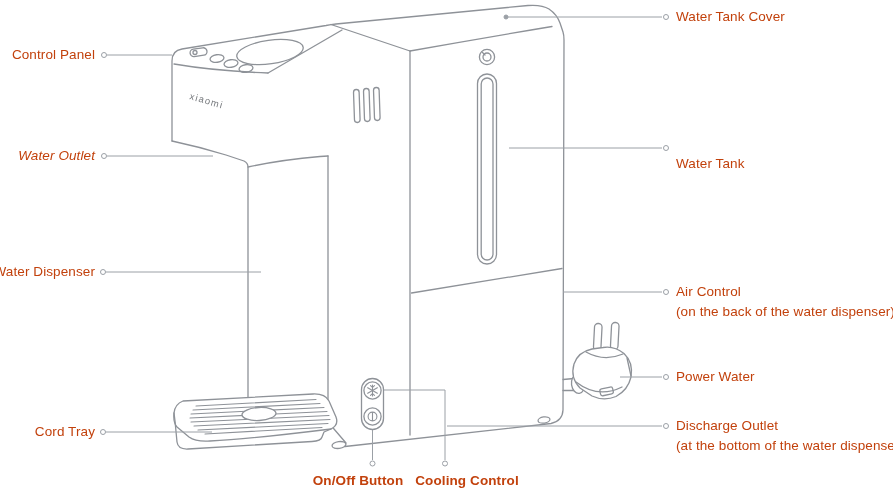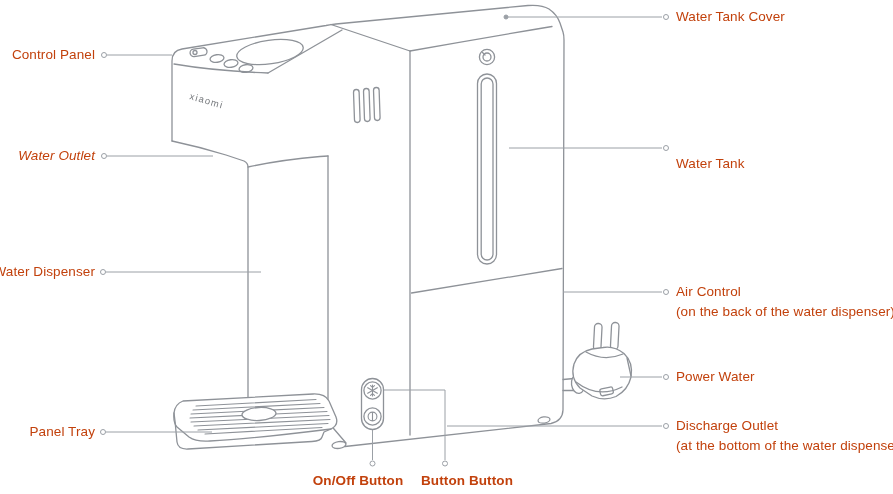--- a/index.html
+++ b/index.html
@@ -169,32 +169,32 @@
       <g>
         <path d="M384,390 L445,390 L445,460"></path>
         <circle cx="445" cy="463.5" r="2.5" fill="#ffffff"></circle>
       </g>
     </g>
   </svg>
 
   <div class="lbl lbl-left" style="top:45px;text-align:center;">Control Panel</div>
   <div class="lbl lbl-left" style="top:146px;font-style:italic;">Water Outlet</div>
   <div class="lbl lbl-left" style="top:262px;">Water Dispenser</div>
-  <div class="lbl lbl-left" style="top:422px;">Panel Tray</div>
+  <div class="lbl lbl-left" style="top:422px;">Cord Tray</div>
 
   <div class="lbl lbl-right" style="top:7px;">Water Tank Cover</div>
   <div class="lbl lbl-right" style="top:138px;margin-top:16px;">Water Tank</div>
 
   <div class="lbl lbl-right" style="top:282px;">
     <span>Air Control</span>
     <span class="note">(on the back of the water dispenser)</span>
   </div>
 
   <div class="lbl lbl-right" style="top:367px;">Power Water</div>
 
   <div class="lbl lbl-right" style="top:416px;">
     <span>Discharge Outlet</span>
     <span class="note">(at the bottom of the water dispenser)</span>
   </div>
 
   <div class="lbl lbl-bottom" style="left:358px;top:471px;">On/Off Button</div>
-  <div class="lbl lbl-bottom" style="left:467px;top:471px;">Button Button</div>
+  <div class="lbl lbl-bottom" style="left:467px;top:471px;">Cooling Control</div>
 </div>
 
 </body></html>

